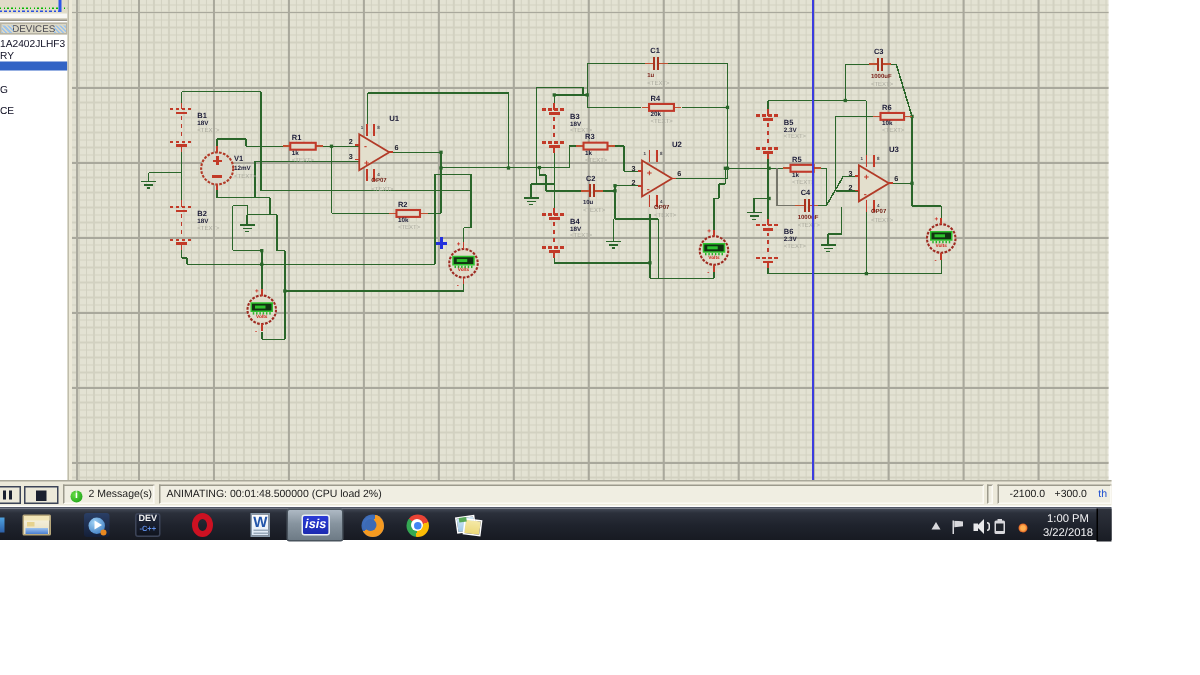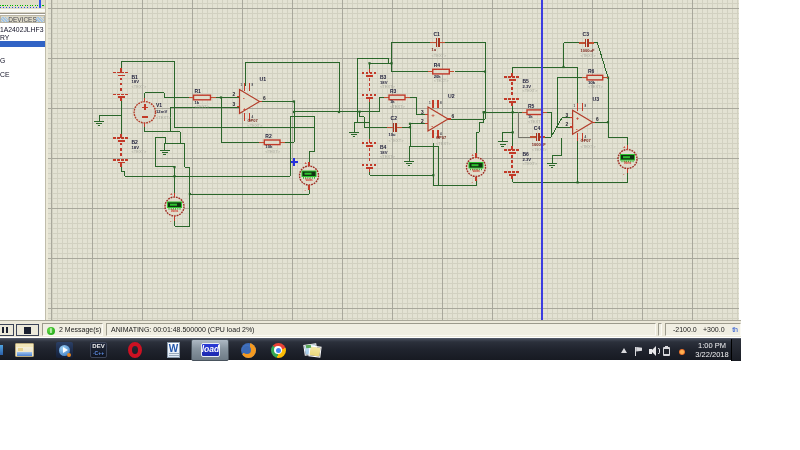--- a/index.html
+++ b/index.html
@@ -533,21 +533,21 @@
 
     <div class="tbtn" style="left:162px;">
       <div style="position:absolute;left:5px;top:2px;width:13px;height:16px;background:linear-gradient(#ffffff,#dce8f5);border:1px solid #8899aa;"></div>
       <div style="position:absolute;left:5px;top:3px;width:13px;font-size:10px;font-weight:bold;color:#2255aa;text-align:center;">W</div>
       <div style="position:absolute;left:6.5px;top:13px;width:10px;height:1px;background:#99aabb;"></div>
       <div style="position:absolute;left:6.5px;top:15px;width:10px;height:1px;background:#99aabb;"></div>
     </div>
 
     <div style="position:absolute;left:191px;top:0;width:38px;height:22px;background:linear-gradient(#aeb9c4,#87949f 45%,#6e7b86);border:1px solid #49535d;border-radius:2px;">
       <div style="position:absolute;left:9px;top:3px;width:19px;height:14px;background:linear-gradient(#2a3ad6,#1c2ab0);border:1.5px solid #e8edf5;border-radius:2px;"></div>
-      <div style="position:absolute;left:9px;top:4px;width:19px;font-size:8.5px;font-weight:bold;color:#ffffff;text-align:center;font-style:italic;">load</div>
+      <div style="position:absolute;left:9px;top:4px;width:19px;font-size:8.5px;font-weight:bold;color:#ffffff;text-align:center;font-style:italic;">isis</div>
     </div>
 
     <div class="tbtn" style="left:237px;">
       <div style="position:absolute;left:3.5px;top:2.5px;width:15px;height:15px;border-radius:50%;background:radial-gradient(circle at 40% 40%,#4a7fd0,#2b4f94);"></div>
       <div style="position:absolute;left:3.5px;top:2.5px;width:15px;height:15px;border-radius:50%;background:conic-gradient(from 15deg,#f59a20 0 225deg,transparent 225deg 360deg);"></div>
       <div style="position:absolute;left:6px;top:5.5px;width:8px;height:8px;border-radius:50%;background:#3c6ab5;"></div>
     </div>
 
     <div class="tbtn" style="left:267px;">
       <div style="position:absolute;left:3.5px;top:2.5px;width:15px;height:15px;border-radius:50%;background:conic-gradient(from -50deg,#ea4335 0 120deg,#fbbc05 120deg 240deg,#34a853 240deg 360deg);"></div>

